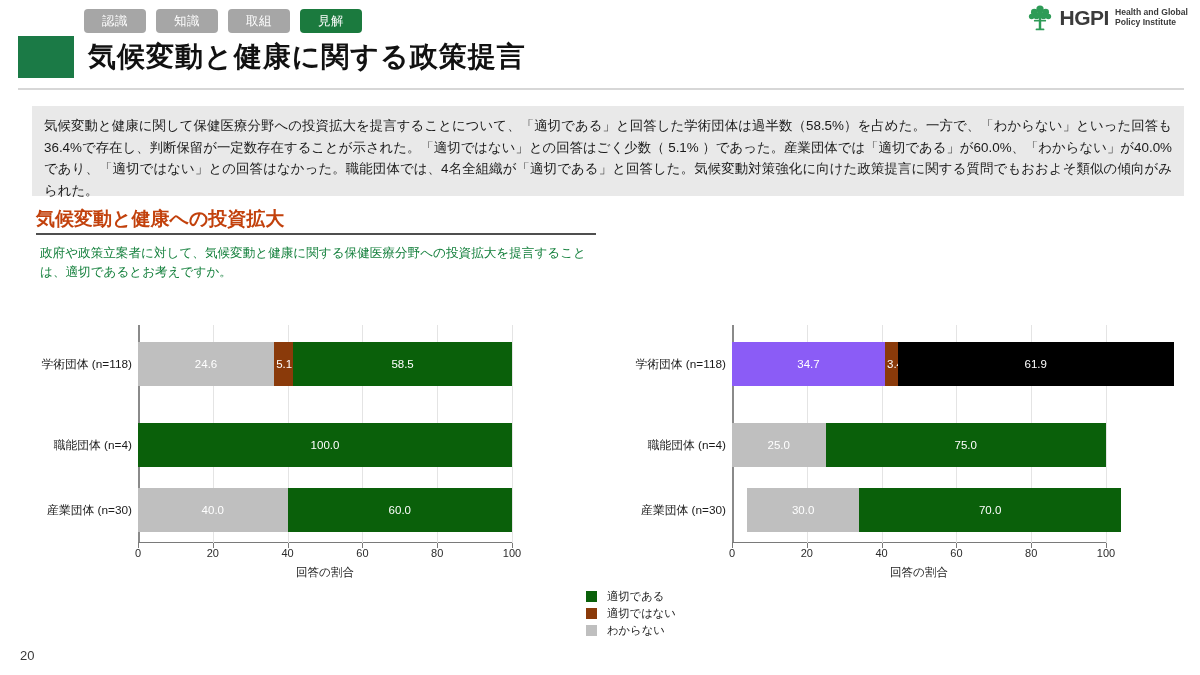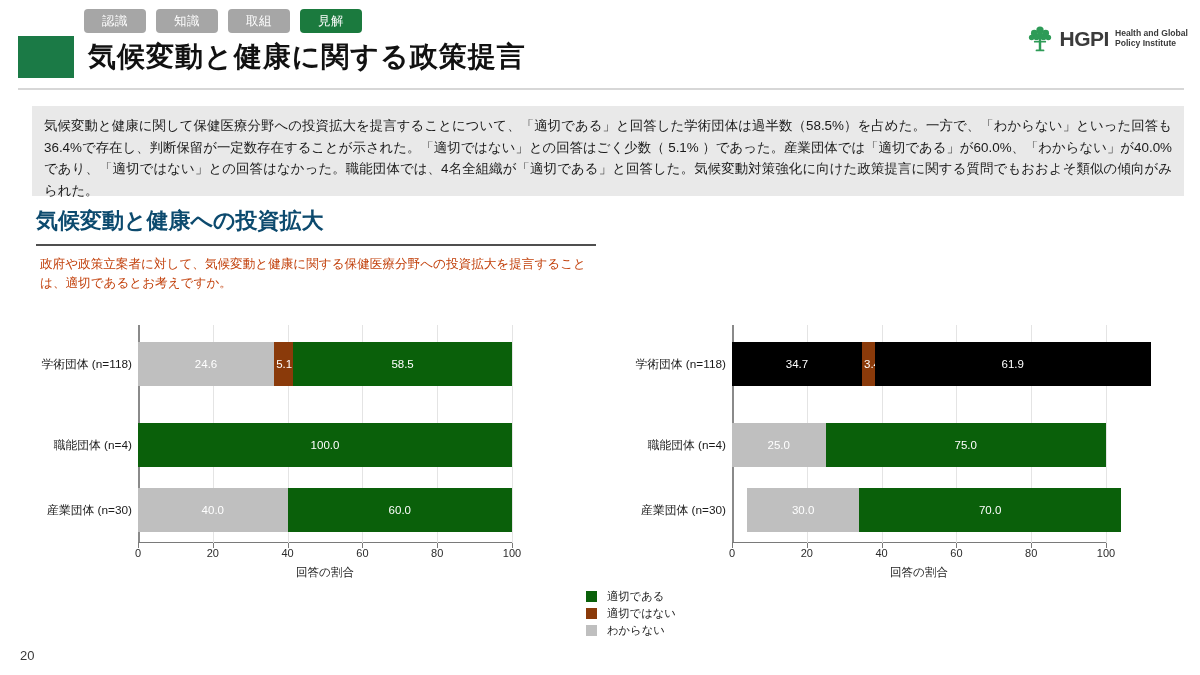--- a/index.html
+++ b/index.html
@@ -15,21 +15,21 @@
   .tabs { position:absolute; left:84px; top:9px; display:flex; gap:10px; }
   .tab {
     width:62px; height:24px; border-radius:4px;
     display:flex; align-items:center; justify-content:center;
     font-size:12.5px; color:#ffffff; background:#a6a6a6;
     letter-spacing:0.5px;
   }
   .tab.active { background:#1b7a3e; }
 
   
-  .logo { position:absolute; right:12px; top:24px; display:flex; align-items:center; gap:6px; }
+  .logo { position:absolute; right:12px; top:3px; display:flex; align-items:center; gap:6px; }
   .logo-mark { width:28px; height:28px; }
   .logo-hgpi { font-size:21px; font-weight:700; color:#3b3b3b; letter-spacing:-0.5px; line-height:1; }
   .logo-text { font-size:8.6px; color:#3b3b3b; line-height:1.22; font-weight:600; }
 
   
   .title-row { position:absolute; left:18px; top:36px; display:flex; align-items:center; }
   .title-accent { width:56px; height:42px; background:#1b7a46; }
   .title-text { margin-left:14px; font-size:28px; font-weight:700; color:#111; letter-spacing:1px; }
   .title-rule { position:absolute; left:18px; top:88px; width:1166px; height:1.5px; background:#d7d7d7; }
 
@@ -40,23 +40,23 @@
   }
   .summary p {
     font-size:13.4px; color:#1a1a1a; line-height:1.62;
     text-align:justify; text-justify:inter-character;
   }
 
   
   .panel { position:absolute; top:206px; }
   .panel-left { left:36px; width:560px; }
   .panel-right { left:630px; width:556px; }
-  .panel-head { font-size:22px; font-weight:700; color:#0c4a6e; padding-bottom:8px; }
+  .panel-head { font-size:19px; font-weight:700; color:#c2410c; padding-bottom:1px; }
   .panel-rule { height:1.6px; background:#4f4f4f; width:100%; }
-  .panel-sub { margin-top:9px; font-size:12.6px; color:#c2410c; line-height:1.52; padding-left:4px; }
+  .panel-sub { margin-top:9px; font-size:12.6px; color:#15803d; line-height:1.52; padding-left:4px; }
 
   
   .chart { position:absolute; }
   .chart-left  { left:36px; top:325px; width:560px; height:255px; }
   .chart-right { left:630px; top:325px; width:556px; height:255px; }
 
   .plot { position:relative; width:100%; height:218px; }
   .axis-left { position:absolute; left:102px; top:0; width:1.5px; height:218px; background:#8a8a8a; }
   .axis-bottom { position:absolute; left:102px; bottom:0; width:374px; height:1.5px; background:#7a7a7a; }
   .chart-right .axis-bottom, .chart-right .axis-left { }
@@ -203,21 +203,21 @@
         <div class="gridline" style="left: 251.6px;"></div>
         <div class="tickmark" style="left: 251.6px;"></div>
         <div class="gridline" style="left: 326.4px;"></div>
         <div class="tickmark" style="left: 326.4px;"></div>
         <div class="gridline" style="left: 401.2px;"></div>
         <div class="tickmark" style="left: 401.2px;"></div>
         <div class="gridline" style="left: 476px;"></div>
         <div class="tickmark" style="left: 476px;"></div>
         <div class="cat-label" style="top: 32px; left: -54px; position: absolute; right: auto;">学術団体 (n=118)</div>
         <div class="bar-row" style="top: 17px; left: 102px;">
-          <div class="seg" style="width: 130px; background: #000000;">34.7</div>
+          <div class="seg" style="width: 153px; background: #8b5cf6;">34.7</div>
           <div class="seg narrow" style="width: 12.716px; background: rgb(138, 58, 10);">3.4</div>
           <div class="seg" style="width: 276px; background: #000000;">61.9</div>
         </div>
         <div class="cat-label" style="top: 113px; left: -54px; position: absolute; right: auto;">職能団体 (n=4)</div>
         <div class="bar-row" style="top: 98px; left: 102px;">
           <div class="seg" style="width: 93.5px; background: rgb(191, 191, 191);">25.0</div>
           <div class="seg" style="width: 280.5px; background: rgb(10, 96, 10);">75.0</div>
         </div>
         <div class="cat-label" style="top: 178px; left: -54px; position: absolute; right: auto;">産業団体 (n=30)</div>
         <div class="bar-row" style="top: 163px; left: 102px; margin-left: 15px;">

